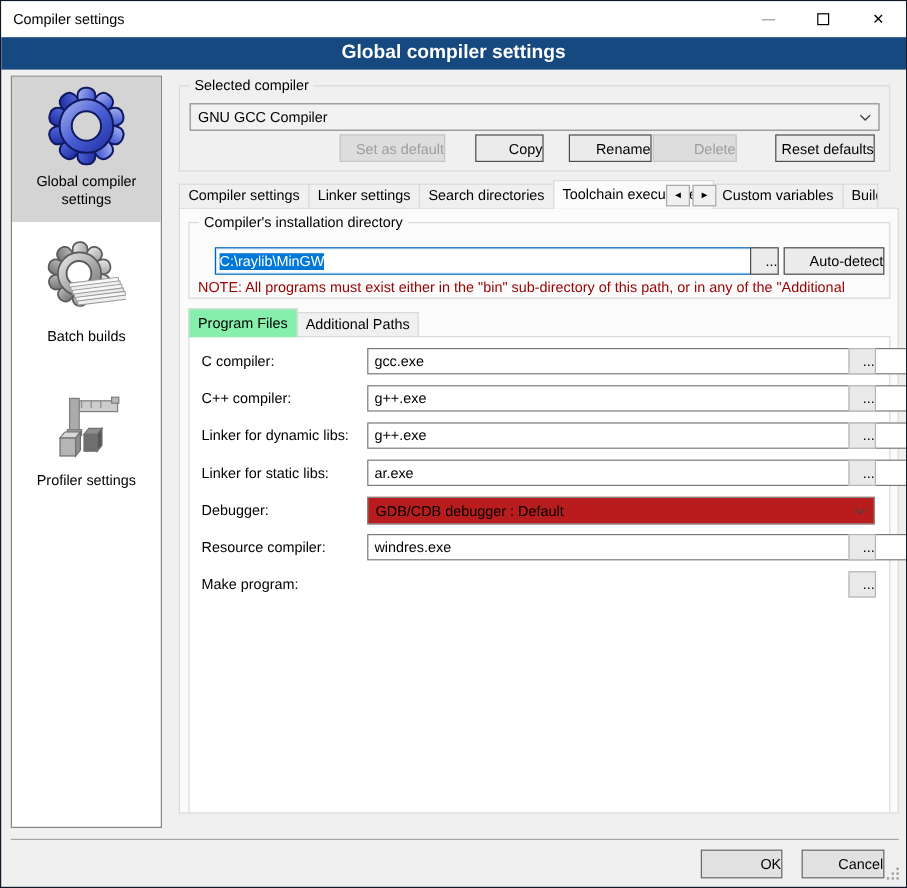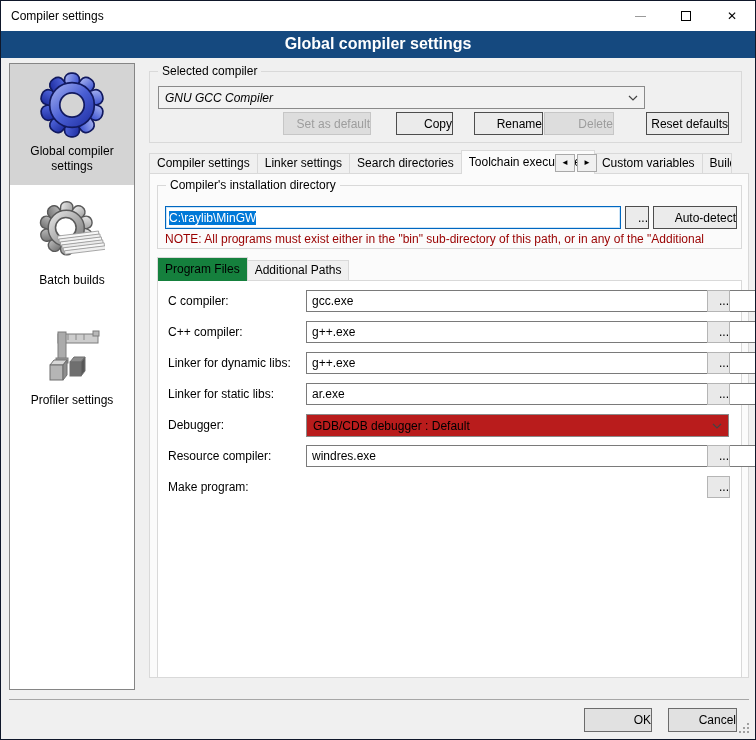--- a/index.html
+++ b/index.html
@@ -34,21 +34,21 @@
   .grp { position:absolute; border:1px solid #d9d9d9; }
   .grp-legend { position:absolute; top:-8px; left:8px; background:#f0f0f0; padding:0 4px; white-space:nowrap; }
   .grp-legend.onpage { background:#fbfbfb; }
 
   .grp-compiler { left:148px; top:70px; width:593px; height:72px; }
 
   
   .combo { position:absolute; background:#f2f2f2; border:1px solid #8a8a8a; display:flex; align-items:center; padding:0 6px; }
   .combo .combo-text { flex:1; white-space:nowrap; overflow:hidden; }
   .combo svg { flex:none; }
-  .combo-top { left:8px; top:14px; width:487px; height:23px;font-style:italic; }
+  .combo-top { left:8px; top:14px; width:575px; height:23px; }
 
   
   .btn { position:absolute; height:23px; background:#ebebeb; border:1px solid #4d4d4d; font-family:Liberation Sans, sans-serif;
          font-size:12px; text-align:right; color:#000; padding:0; }
   .btn.disabled { background:#dddddd; border-color:#c6c6c6; color:#9d9d9d; }
   .btn-set   { left:133px; top:40px; width:88px; }
   .btn-copy  { left:246px; top:40px; width:57px; }
   .btn-ren   { left:324px; top:40px; width:69px; }
   .btn-del   { left:394px; top:40px; width:70px; }
   .btn-reset { left:496px; top:40px; width:83px; }
@@ -58,31 +58,31 @@
   .tab { height:20px; background:#f0f0f0; border:1px solid #d9d9d9; border-bottom:0; padding:2px 7px 0; white-space:nowrap; margin-right:-1px; }
   .tab.active { height:24px; background:#fbfbfb; padding-top:4px; margin-bottom:-1px; z-index:3; border-bottom:0; }
   .tab.clipped { width:30px; overflow:hidden; padding-right:0; }
   .tab-arrows { position:absolute; left:554px; top:153px; width:44px; display:flex; gap:2px; z-index:4; }
   .arrow-btn { width:20px; height:18px; background:#f0f0f0; border:1px solid #a9a9a9; font-size:8px; line-height:16px; text-align:center; padding:0; }
 
   
   .tabpage { position:absolute; left:148px; top:172px; width:600px; height:505px; background:#fbfbfb; border:1px solid #d9d9d9; z-index:1; }
 
   .grp-install { left:156px; top:184px; width:585px; height:64px; z-index:2; }
-  .path-field { position:absolute; left:7px; top:20px; width:456px; height:23px; background:#fff; border:1px solid #0067c0;
+  .path-field { position:absolute; left:21px; top:20px; width:456px; height:23px; background:#fff; border:1px solid #0067c0;
                 box-shadow:inset 0 0 0 1px #cce4f7; display:flex; align-items:center; padding:0 3px; }
   .path-sel { background:#0078d7; color:#fff; white-space:nowrap; }
   .btn-browse-top { left:467px; top:20px; width:24px; }
   .btn-autodetect { left:495px; top:20px; width:84px; }
   .note { position:absolute; left:7px; top:46px; width:574px; color:#990000; white-space:nowrap; overflow:hidden; }
 
   
   .subtabbar { position:absolute; left:156px; top:256px; height:23px; display:flex; align-items:flex-end; z-index:3; }
   .subpanel { position:absolute; left:156px; top:279px; width:585px; height:398px; background:#fff; border:1px solid #d9d9d9; z-index:2; }
-  .subtabbar .tab.active { background:#15803d; }
+  .subtabbar .tab.active { background:#86efac; }
 
   
   .frow { position:absolute; left:0; width:100%; height:23px; }
   .flabel { position:absolute; left:10px; top:0; line-height:23px; white-space:nowrap; }
   .ftext { position:absolute; left:148px; top:0; width:468px; height:22px; border:1px solid #7a7a7a; background:#fff;
            font-family:"Liberation Sans",sans-serif; font-size:12px; padding:0 5px; }
   .fdots { left:549px; top:0; width:23px; height:22px; background:#e9e9e9; border:1px solid #b5b5b5; line-height:10px; }
   .combo-debugger { left:148px; top:0; width:423px; height:23px; background:#b91c1c; }
   .r1{top:9px;} .r2{top:40px;} .r3{top:71px;} .r4{top:102px;} .r5{top:133px;} .r6{top:164px;} .r7{top:195px;}
 

